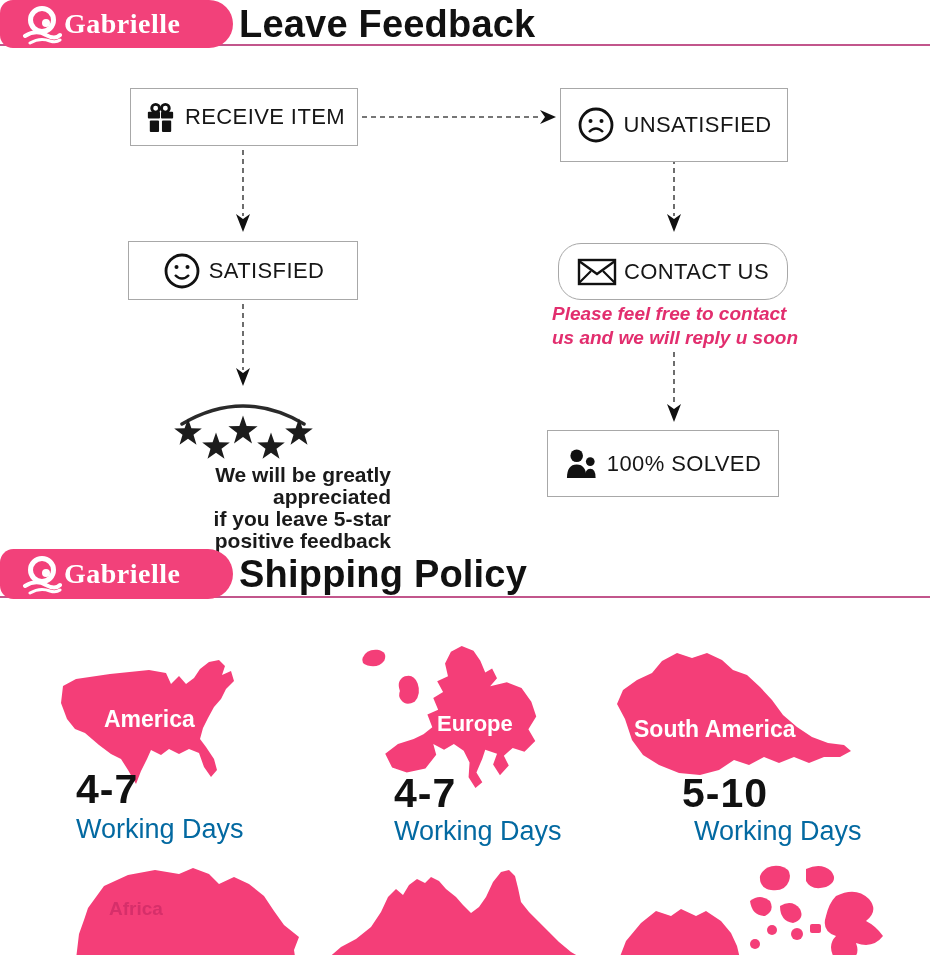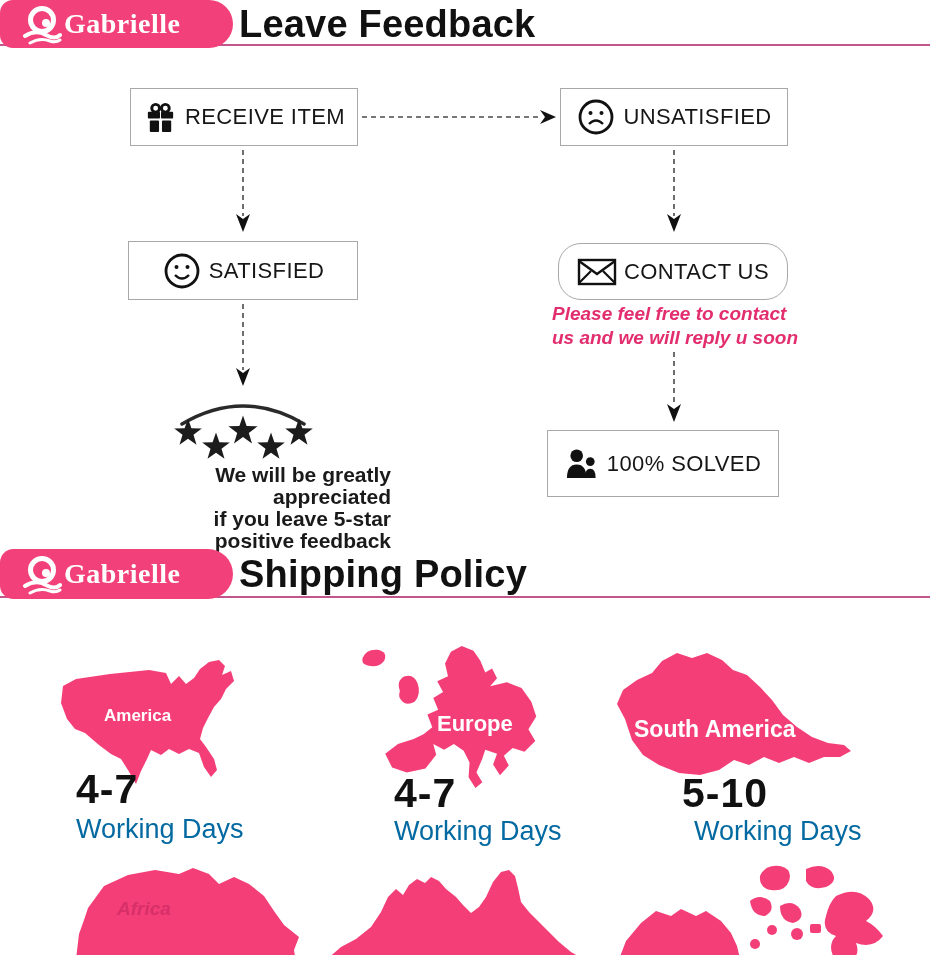--- a/index.html
+++ b/index.html
@@ -67,21 +67,21 @@
       <circle cx="23" cy="8.5" r="4" fill="none" stroke="#111" stroke-width="3"></circle>
       <rect x="5" y="12" width="12.5" height="7" rx="1"></rect>
       <rect x="18.5" y="12" width="12.5" height="7" rx="1"></rect>
       <rect x="7" y="21" width="9.5" height="12" rx="1"></rect>
       <rect x="19.5" y="21" width="9.5" height="12" rx="1"></rect>
     </g>
   </svg>
   <span class="box-label">RECEIVE ITEM</span>
 </div>
 
-<div class="flow-box" style="left:560px;top:88px;width:228px;height:58px;">
+<div class="flow-box" style="left:560px;top:88px;width:228px;height:74px;">
   <svg width="40" height="40" viewBox="0 0 40 40">
     <circle cx="20" cy="20" r="16" fill="none" stroke="#111" stroke-width="2.8"></circle>
     <circle cx="14.5" cy="16" r="2" fill="#111"></circle>
     <circle cx="25.5" cy="16" r="2" fill="#111"></circle>
     <path d="M13,27 Q20,20 27,27" fill="none" stroke="#111" stroke-width="2.4"></path>
   </svg>
   <span class="box-label">UNSATISFIED</span>
 </div>
 
 <div class="flow-box" style="left:128px;top:241px;width:230px;height:59px;">
@@ -161,21 +161,21 @@
 </div>
 <div class="section-title" style="top:553px;">Shipping Policy</div>
 
 <svg class="abs" style="left:52px;top:658px;" width="215" height="135" viewBox="0 0 215 135">
   <path class="map-fill" d="M11,28 L24,21 L58,16 L97,12 L114,15 L119,26 L127,18 L134,26 L142,20
     L148,11 L157,4 L167,2 L173,8 L170,17 L179,13 L182,23 L174,31 L169,41 L162,49 L156,60
     L151,70 L148,81 L154,89 L162,101 L165,112 L159,119 L152,109 L147,95 L137,91 L127,96
     L117,91 L109,97 L99,92 L95,101 L89,113 L84,126 L76,112 L69,101 L59,96 L47,87 L33,75
     L23,71 L15,61 L9,45 Z"></path>
 </svg>
-<div class="map-label" style="left:104px;top:706px;font-size:17px;text-align:center;">America</div>
+<div class="map-label" style="left:104px;top:706px;font-size:23px;text-align:center;">America</div>
 <div class="days" style="left:76px;top:766px;">4-7</div>
 <div class="unit" style="left:76px;top:814px;">Working Days</div>
 
 <svg class="abs" style="left:338px;top:642px;" width="218" height="152" viewBox="0 0 220 155">
   <path class="map-fill" d="M111,35 L108,22 L114,10 L125,4 L137,9 L144,19 L149,31 L156,27 L161,37
     L154,45 L171,41 L186,47 L196,61 L201,76 L193,89 L200,101 L189,112 L177,108 L168,116
     L173,126 L164,136 L157,125 L161,114 L149,110 L146,119 L140,133 L146,143 L139,149
     L132,138 L133,123 L127,111 L117,104 L107,110 L96,104 L99,115 L88,129 L69,133 L54,128
     L47,114 L60,104 L76,99 L86,94 L95,87 L90,74 L101,69 L96,57 L106,51 L100,40 Z"></path>
   <path class="map-fill" d="M24,16 Q28,7 39,8 Q50,10 46,19 Q40,27 29,24 Q22,22 24,16 Z"></path>
@@ -192,21 +192,21 @@
     L92,129 L71,127 L51,119 L35,109 L24,94 Z"></path>
 </svg>
 <div class="map-label" style="left:634px;top:716px;font-size:23px;text-align:center;">South America</div>
 <div class="days" style="left:682px;top:770px;">5-10</div>
 <div class="unit" style="left:694px;top:816px;">Working Days</div>
 
 <svg class="abs" style="left:60px;top:866px;" width="245" height="110" viewBox="0 0 245 110">
   <path class="map-fill" d="M28,42 L44,20 L68,9 L95,4 L119,8 L133,2 L149,8 L159,18 L174,11
     L189,18 L204,30 L214,45 L224,59 L239,71 L234,84 L238,110 L14,110 L19,68 L24,54 Z"></path>
 </svg>
-<div class="map-label-faint" style="left:117px;top:898px;font-style:italic;">Africa</div>
+<div class="map-label-faint" style="left:109px;top:898px;">Africa</div>
 
 <svg class="abs" style="left:322px;top:868px;" width="285" height="100" viewBox="0 0 285 100">
   <path class="map-fill" d="M4,92 L19,79 L34,71 L49,59 L59,44 L66,29 L74,21 L81,27 L87,17 L95,11
     L103,15 L109,9 L117,13 L124,21 L134,29 L141,37 L149,45 L157,39 L164,29 L171,14 L179,4
     L187,2 L193,8 L196,20 L199,34 L207,44 L217,54 L227,64 L237,74 L249,84 L261,91 L265,100
     L4,100 Z"></path>
 </svg>
 
 <svg class="abs" style="left:612px;top:862px;" width="295" height="105" viewBox="0 0 295 105">
   <g class="map-fill">

